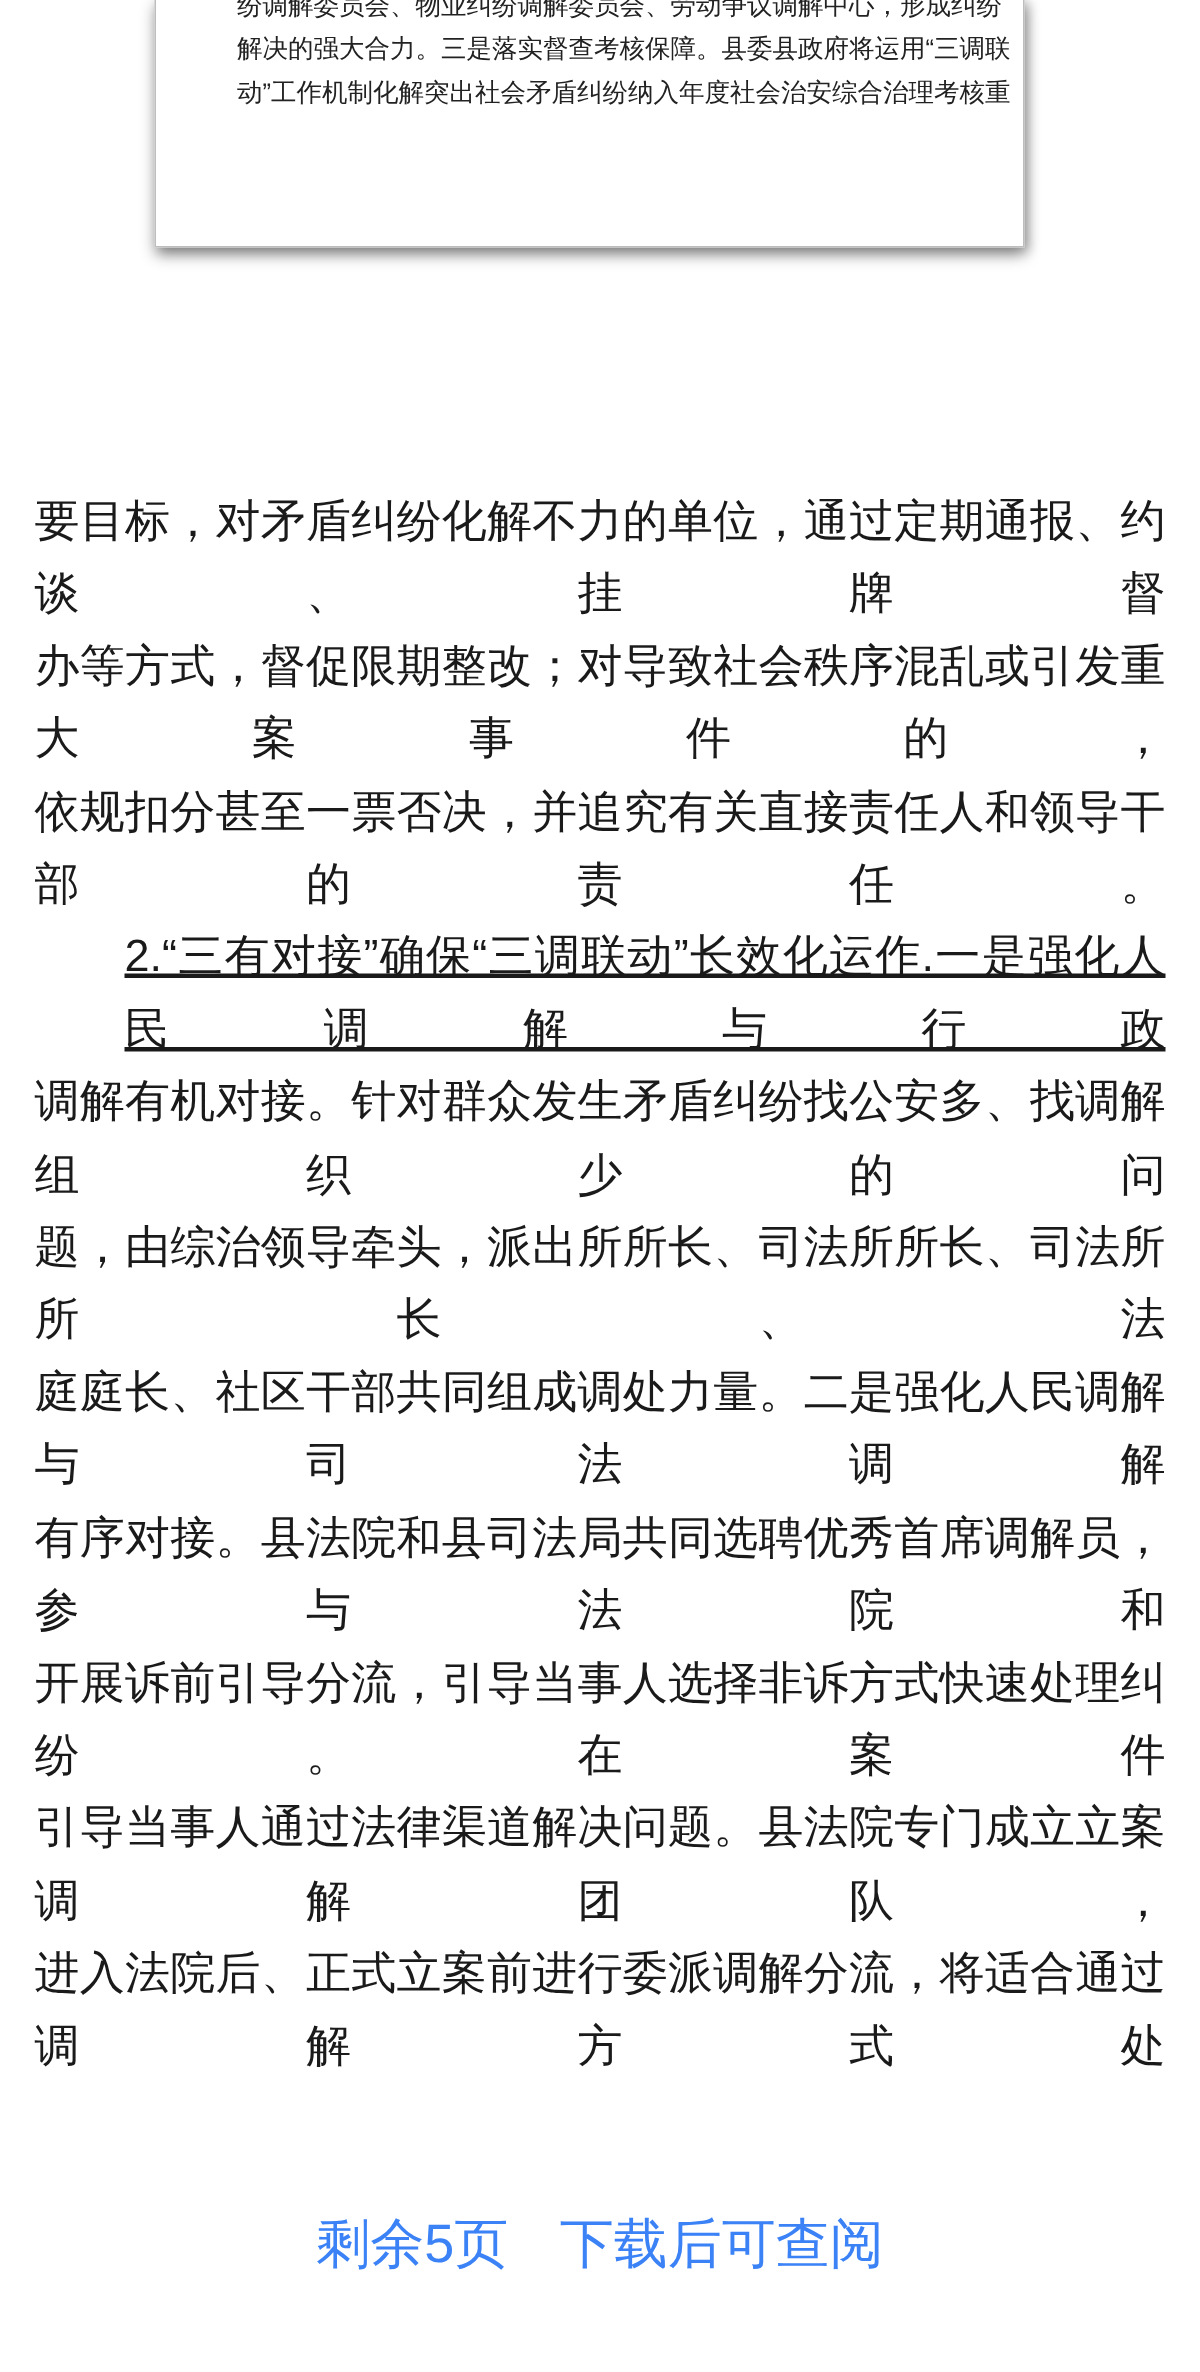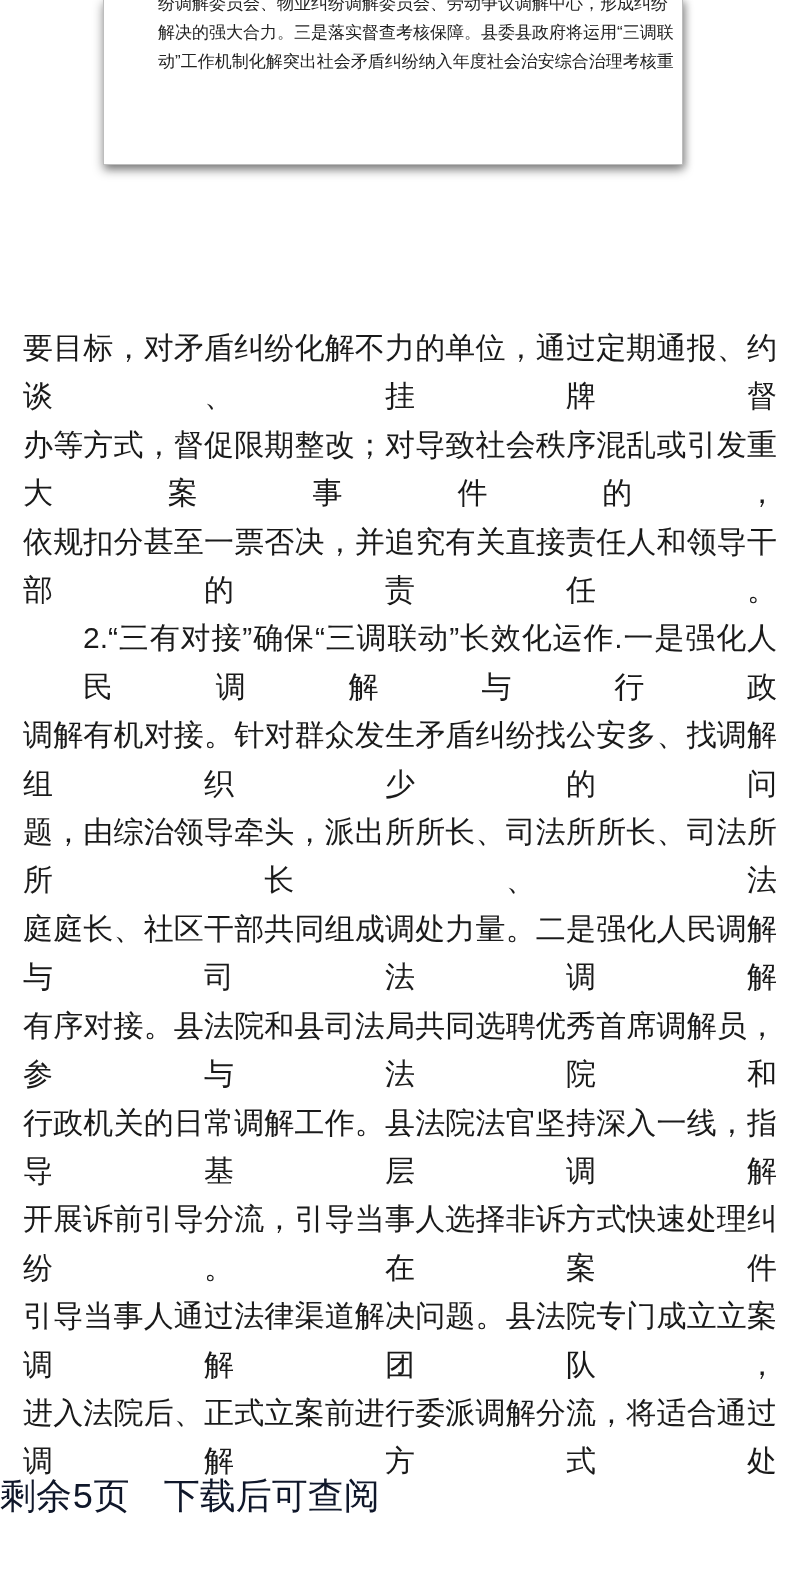--- a/index.html
+++ b/index.html
@@ -42,32 +42,31 @@
     width: 754px;
     color: #1a1a1a;
   }
   .bline {
     font-size: 30px;
     line-height: 48.4px;
     text-align: justify;
     text-align-last: justify;
     box-sizing: border-box;
   }
-  .bline.indent { padding-left: 2em; }
+  .bline.indent { padding-left: 2em; text-decoration: underline; }
 
   
   .footer {
     position: absolute;
     left: 0; top: 1472px;
     width: 800px;
-    text-align: left;
+    text-align: center;
     font-size: 36px;
-    color: #0f172a;
+    color: #3b82f6;
     white-space: nowrap;
-    font-family: Liberation Mono, monospace;
   }
   .footer .hint { margin-left: 0.95em; }
 </style>
 </head>
 <body>
 
 <div>
 
   <div class="preview-card">
     <div class="card-text">
@@ -81,21 +80,20 @@
   <div class="body-text">
 
   <div class="bline">要目标，对矛盾纠纷化解不力的单位，通过定期通报、约谈、挂牌督</div>
       <div class="bline">办等方式，督促限期整改；对导致社会秩序混乱或引发重大案事件的，</div>
       <div class="bline">依规扣分甚至一票否决，并追究有关直接责任人和领导干部的责任。</div>
       <div class="bline indent">2.“三有对接”确保“三调联动”长效化运作.一是强化人民调解与行政</div>
       <div class="bline">调解有机对接。针对群众发生矛盾纠纷找公安多、找调解组织少的问</div>
       <div class="bline">题，由综治领导牵头，派出所所长、司法所所长、司法所所长、法</div>
       <div class="bline">庭庭长、社区干部共同组成调处力量。二是强化人民调解与司法调解</div>
       <div class="bline">有序对接。县法院和县司法局共同选聘优秀首席调解员，参与法院和</div>
-      <div class="bline">行政机关的日常调解工作。县法院法官坚持深入一线，指导基层调解</div>
       <div class="bline">开展诉前引导分流，引导当事人选择非诉方式快速处理纠纷。在案件</div>
       <div class="bline">引导当事人通过法律渠道解决问题。县法院专门成立立案调解团队，</div>
       <div class="bline">进入法院后、正式立案前进行委派调解分流，将适合通过调解方式处</div>
     </div>
 
   <div class="footer">
     <span>剩余5页</span><span class="hint">下载后可查阅</span>
   </div>
 
 </div>

